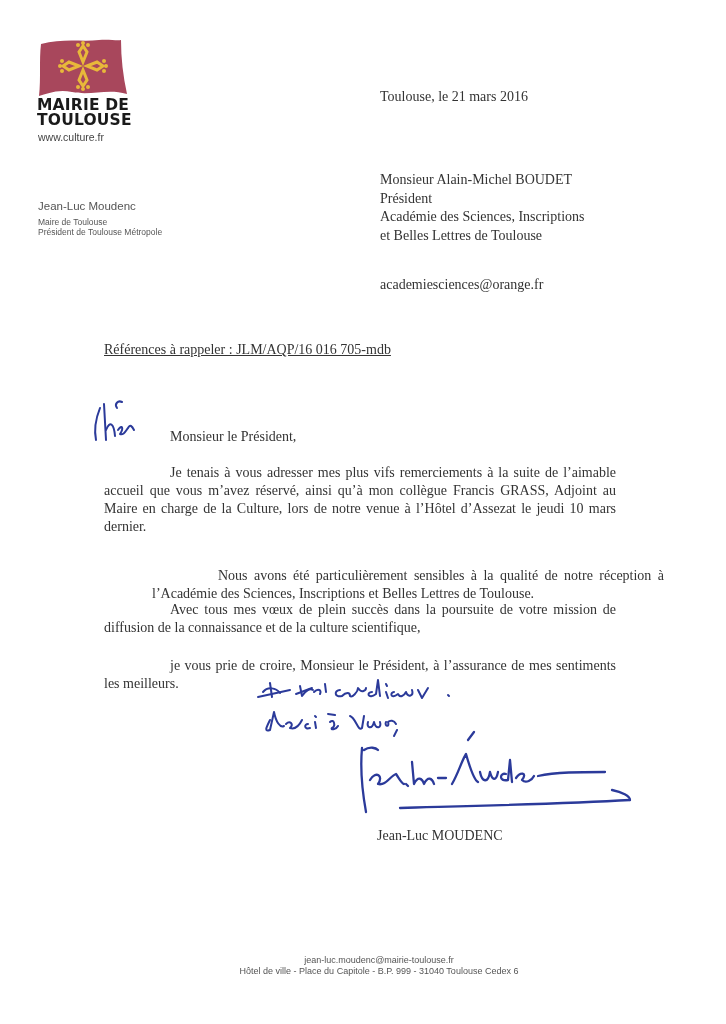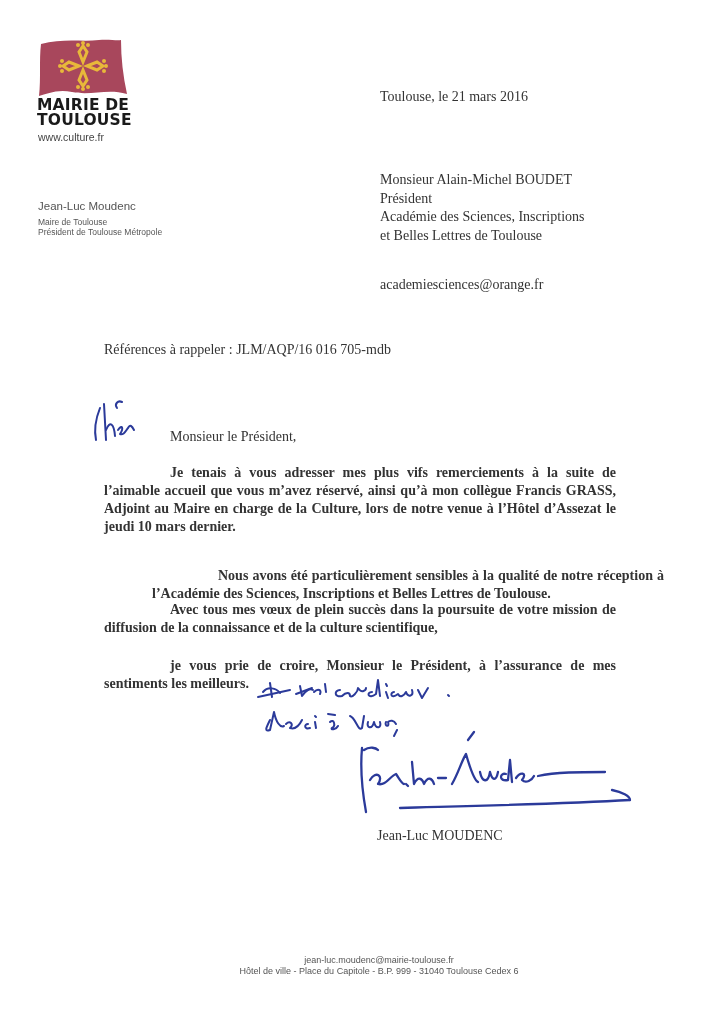--- a/index.html
+++ b/index.html
@@ -20,24 +20,24 @@
       left: 38px; top: 200px; font-family: "Liberation Sans", sans-serif; font-size: 11.5px; color: #555;
     }
     .sender-role {
       left: 38px; font-family: "Liberation Sans", sans-serif; font-size: 8.5px; color: #555; line-height: 10px;
     }
     .serif14 { font-size: 14px; line-height: 18px; color: #333; }
     .date { left: 380px; top: 88px; }
     .recipient { left: 380px; top: 171px; }
     .recipient div { line-height: 18.5px; }
     .email { left: 380px; top: 276px; }
-    .refs { left: 104px; top: 341px; }
+    .refs { left: 104px; top: 341px; text-decoration: underline; }
     .salutation { left: 170px; top: 428px; }
     .para {
-      left: 104px; width: 512px; text-align: justify; text-indent: 66px; font-weight: bold;
+      left: 104px; width: 512px; text-align: justify; text-indent: 66px;
     }
     .para.p1 { top: 464px; }
     .para.p2 { top: 567px; margin-left: 48px; }
     .para.p3 { top: 601px; }
     .para.p4 { top: 657px; }
     .sig-name { left: 377px; top: 827px; }
     .footer {
       left: 0; width: 726px; top: 955px; text-align: center;
       font-family: "Liberation Sans", sans-serif; font-size: 9px; line-height: 11px; color: #555; margin-left: 16px;
     }

